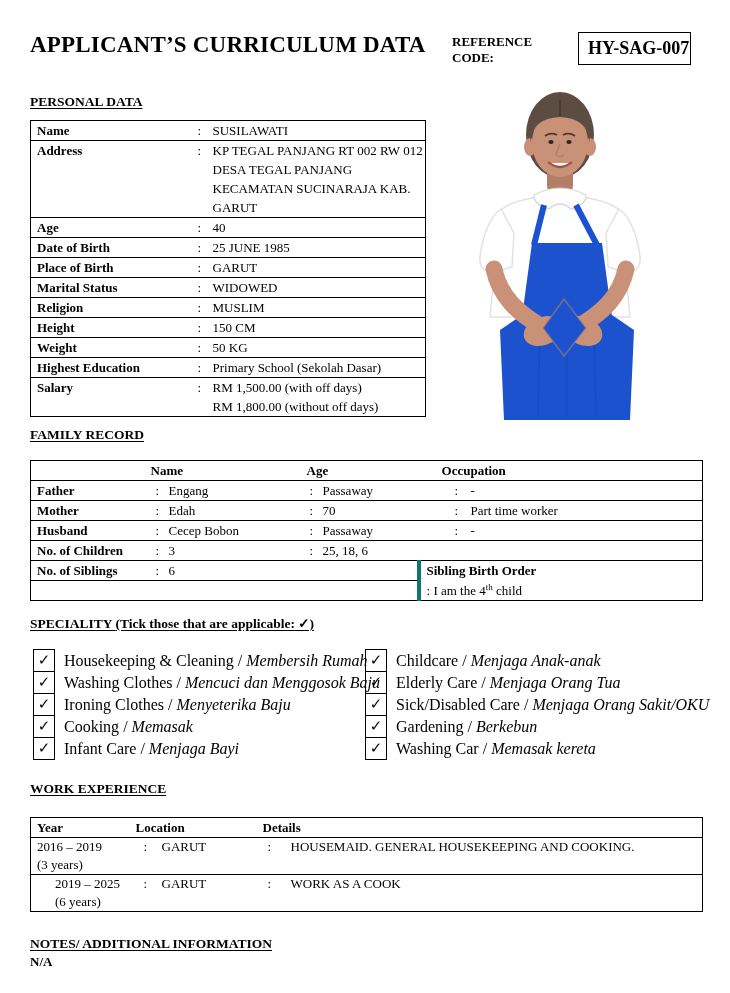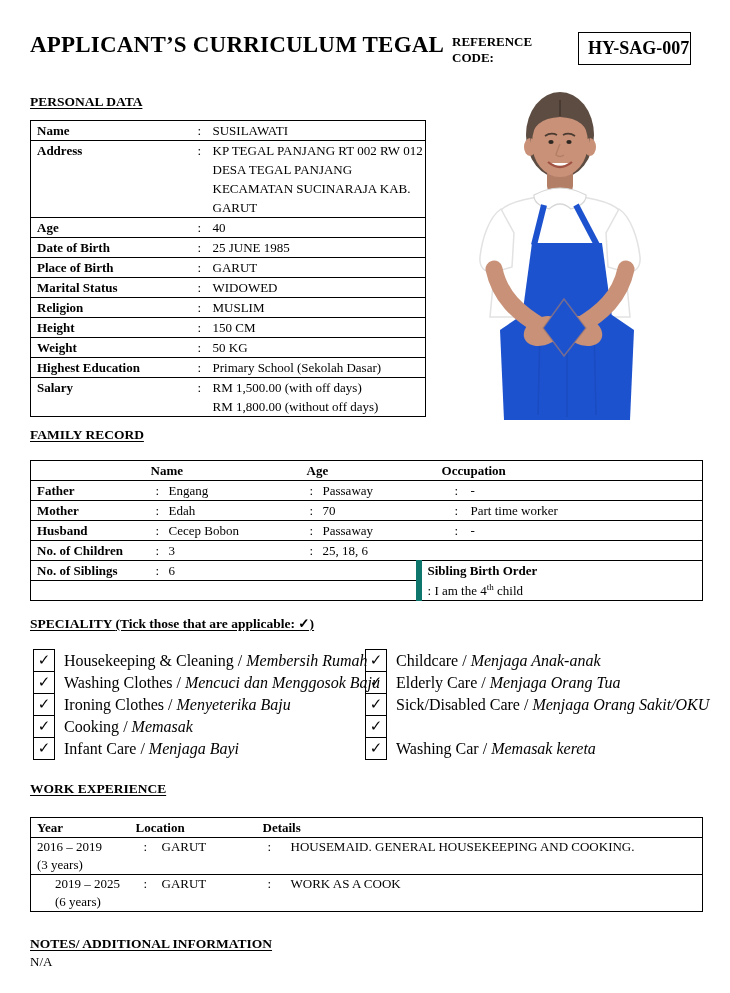--- a/index.html
+++ b/index.html
@@ -12,21 +12,21 @@
   .refbox{left:578px;top:32px;width:113px;height:33px;border:1.6px solid #000;box-sizing:border-box;}
   .refbox span{display:block;padding:5px 0 0 9px;font-size:18px;font-weight:bold;}
 
   .shead{font-size:13.5px;font-weight:bold;text-decoration:underline;text-underline-offset:2px;white-space:nowrap;text-align:center;}
   .shead-note{text-decoration:none;}
 
   table{border-collapse:collapse;table-layout:fixed;}
   td{padding:0;vertical-align:top;font-size:13px;line-height:19px;overflow:hidden;}
   .tbl{border:1px solid #000;}
   .bb{border-bottom:1px solid #000;}
-  .bl{border-left:6px solid #0f766e;}
+  .bl{border-left:4px solid #0f766e;}
   .lbl{font-weight:bold;padding-left:6px;}
   .hdr{font-weight:bold;}
   .colx{padding-left:7px;}
   .val{padding-left:2px;}
 
   .ptable{left:30px;top:120px;width:395px;}
   .ptable td{border-bottom:1px solid #000;}
 
   .ftable{left:30px;top:460px;width:672px;}
   .ftable .c2{padding-left:5px;}
@@ -46,28 +46,28 @@
   .specwrap{width:330px;}
   .spec-row{display:flex;height:23px;}
   .spec-row + .spec-row{margin-top:-1px;}
   .cb{box-sizing:border-box;width:22px;height:23px;border:1px solid #000;
       text-align:center;font-size:15px;line-height:21px;flex:0 0 22px;}
   .spec-label{margin-left:9px;line-height:23px;white-space:nowrap;}
   .sep{margin:0 4px;}
   .it{font-style:italic;}
 
   sup{font-size:9px;line-height:0;}
-  .notes-body{font-size:13px;}
+  .notes-body{font-size:13px;font-weight:bold;}
 </style>
 </head>
 <body>
 
 <div class="page">
 
-  <div class="abs title">APPLICANT’S CURRICULUM TEGAL</div>
+  <div class="abs title">APPLICANT’S CURRICULUM DATA</div>
   <div class="abs reflabel">REFERENCE CODE:</div>
   <div class="abs refbox">
     <span>HY-SAG-007</span>
   </div>
 
   <div class="abs shead" style="left:30px;top:94px;">PERSONAL DATA</div>
 
   <table class="abs tbl ptable">
     <colgroup>
         <col style="width:160px">
@@ -289,20 +289,21 @@
     <div class="spec-row">
       <div class="cb">✓</div>
       <div class="spec-label"><span>Elderly Care</span><span class="sep">/</span><span class="it">Menjaga Orang Tua</span></div>
     </div>
     <div class="spec-row">
       <div class="cb">✓</div>
       <div class="spec-label"><span>Sick/Disabled Care</span><span class="sep">/</span><span class="it">Menjaga Orang Sakit/OKU</span></div>
     </div>
     <div class="spec-row">
       <div class="cb">✓</div>
+      <div class="spec-label"><span>Gardening</span><span class="sep">/</span><span class="it">Berkebun</span></div>
     </div>
     <div class="spec-row">
       <div class="cb">✓</div>
       <div class="spec-label"><span>Washing Car</span><span class="sep">/</span><span class="it">Memasak kereta</span></div>
     </div>
   </div>
 
   <div class="abs shead" style="left:30px;top:781px;">WORK EXPERIENCE</div>
 
   <table class="abs tbl wtable">

